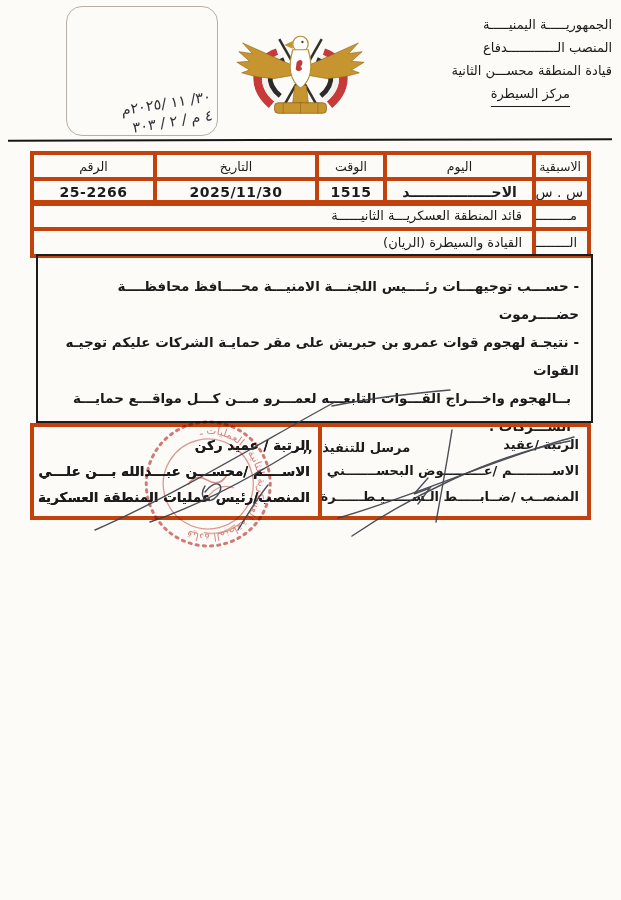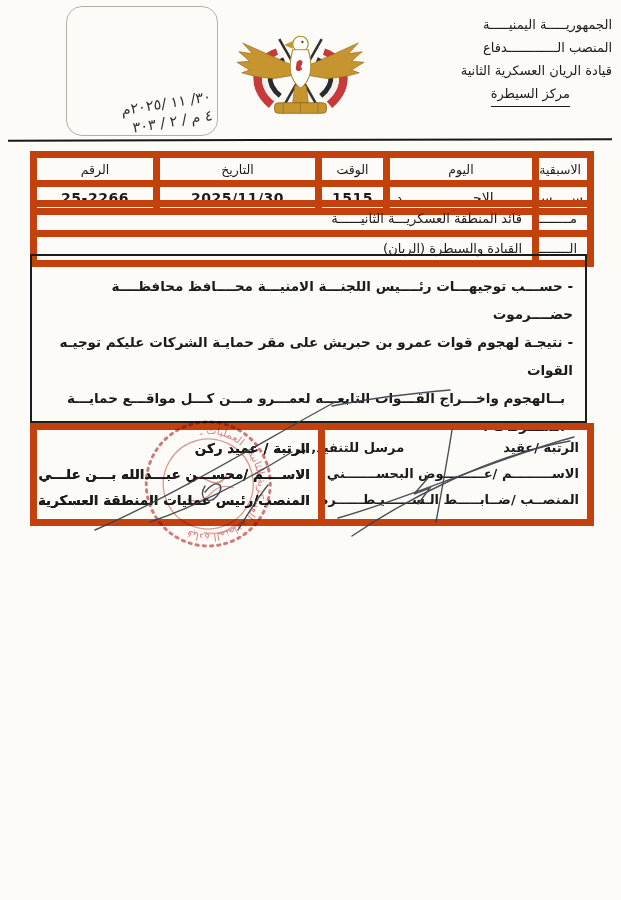--- a/index.html
+++ b/index.html
@@ -17,35 +17,35 @@
     border:1.6px solid #b7afa6;border-radius:16px;
   }
   .hw-note{
     position:absolute;right:4px;bottom:10px;direction:rtl;text-align:right;
     transform:rotate(-9deg) skewX(-4deg);transform-origin:right bottom;
     color:#30313a;font-size:14.5px;line-height:19px;letter-spacing:1px;white-space:nowrap;
   }
   .top-rule{position:absolute;left:8px;top:139px;width:604px;border-top:2.6px solid #161616;transform:rotate(-0.12deg);}
   
   table{border-collapse:collapse;table-layout:fixed;position:absolute;left:30px;direction:rtl;}
-  td{border:7px solid #c2410c;padding:0 6px;overflow:hidden;white-space:nowrap;}
+  td{border:4px solid #c2410c;padding:0 6px;overflow:hidden;white-space:nowrap;}
   .meta{top:151px;width:557px;}
   .meta td{text-align:center;}
   .meta .hdr td{height:22px;font-size:12.5px;}
   .meta .val td{height:21px;font-size:14px;font-weight:bold;}
   .meta .val .num{font-family:"DejaVu Sans",sans-serif;letter-spacing:.5px;}
-  .meta .val .day{text-align:left;font-weight:normal;}
+  .meta .val .day{text-align:center;font-weight:bold;}
   .meta .val .prio{font-weight:normal;text-align:right;padding-right:4px;}
   .routing{top:200px;width:557px;}
   .routing td{height:23px;font-size:13px;margin-top:16px;}
   .routing .lbl{text-align:left;padding:0 10px;}
   .routing .cnt{text-align:right;padding-right:10px;}
   
   .body-box{
-    position:absolute;left:30px;top:254px;width:557px;height:169px;box-sizing:border-box;
+    position:absolute;left:36px;top:254px;width:557px;height:169px;box-sizing:border-box;
     border:2px solid #1c1c1c;direction:rtl;display:flex;flex-direction:column;
   }
   .body-lines{padding:16px 12px 0 10px;font-size:13.5px;font-weight:bold;line-height:28px;text-align:right;}
   .body-lines .cont{padding-right:8px;}
   .dispatch{margin-top:auto;align-self:center;transform:translateX(42px);
     font-size:13px;font-weight:bold;margin-bottom:14px;text-align:center;}
   
   .sig{top:423px;width:557px;}
   .sig td{vertical-align:top;padding:5px 8px 6px 6px;height:76px;}
   .sig .line{font-size:13px;font-weight:bold;line-height:26px;text-align:right;white-space:nowrap;}
@@ -98,21 +98,21 @@
 
     <rect x="43" y="90" width="54" height="11" rx="4" fill="#c6952f" stroke="#8a6318" stroke-width="0.8"></rect>
     <line x1="52" y1="90" x2="52" y2="101" stroke="#8a6318" stroke-width="0.6"></line>
     <line x1="70" y1="90" x2="70" y2="101" stroke="#8a6318" stroke-width="0.6"></line>
     <line x1="88" y1="90" x2="88" y2="101" stroke="#8a6318" stroke-width="0.6"></line>
   </svg>
 
   <div class="org-block">
     <div class="org-line">الجمهوريـــــة اليمنيـــــة</div>
     <div class="org-line">المنصب الـــــــــــــدفاع</div>
-    <div class="org-line">قيادة الريان العسكرية الثانية</div>
+    <div class="org-line">قيادة المنطقة محســـن الثانية</div>
     <div><span class="org-line u">مركز السيطرة</span></div>
   </div>
 
   <div class="top-rule"></div>
 
   <table class="meta">
     <colgroup>
         <col style="width:55px">
         <col style="width:149px">
         <col style="width:68px">

